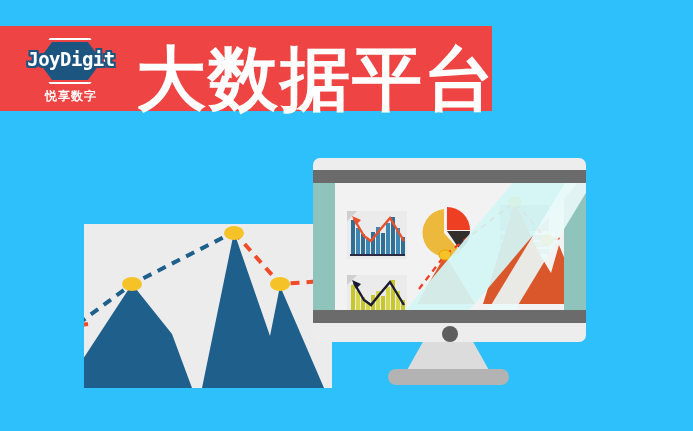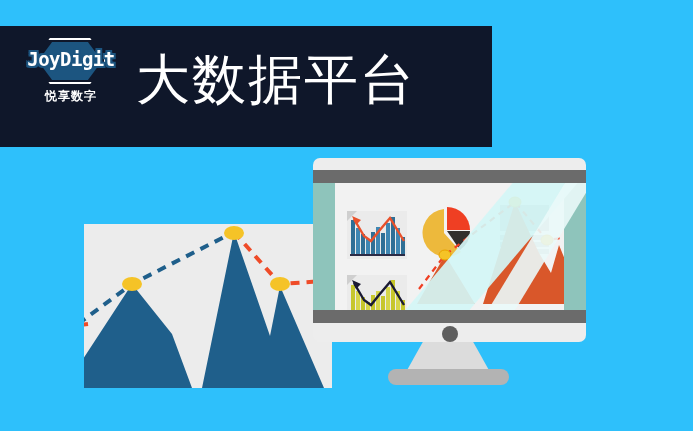--- a/index.html
+++ b/index.html
@@ -15,22 +15,22 @@
     background: #2ec0fb;
     font-family: "Liberation Sans", "DejaVu Sans", sans-serif;
   }
 
   
   .banner {
     position: absolute;
     left: 0;
     top: 26px;
     width: 492px;
-    height: 121px;
-    background: #0f172a;
+    height: 85px;
+    background: #ef4444;
   }
   .logo-wrap {
     position: absolute;
     left: 16px;
     top: 10px;
     width: 110px;
     height: 86px;
   }
   .hexagon {
     position: absolute;
@@ -76,22 +76,22 @@
     font-size: 12px;
     font-weight: bold;
     letter-spacing: 1px;
     z-index: 3;
   }
   .banner-title {
     position: absolute;
     left: 136px;
     top: 26px;
     color: #ffffff;
-    font-size: 54px;
-    font-weight: normal;
+    font-size: 70px;
+    font-weight: bold;
     letter-spacing: 2px;
     line-height: 54px;
     white-space: nowrap;
   }
 
   
   .left-panel {
     position: absolute;
     left: 84px;
     top: 224px;

